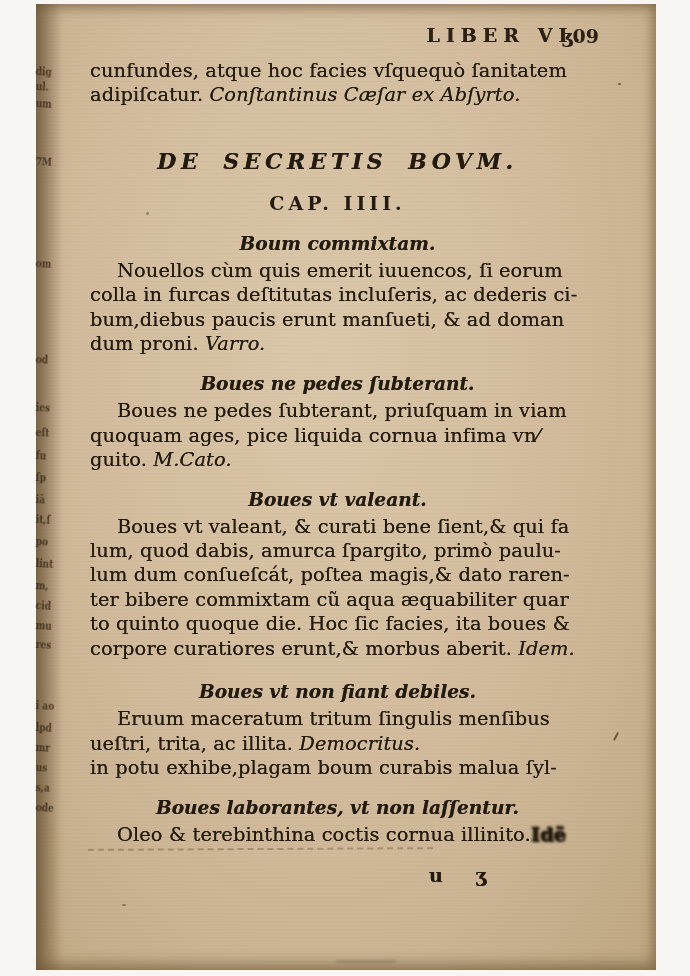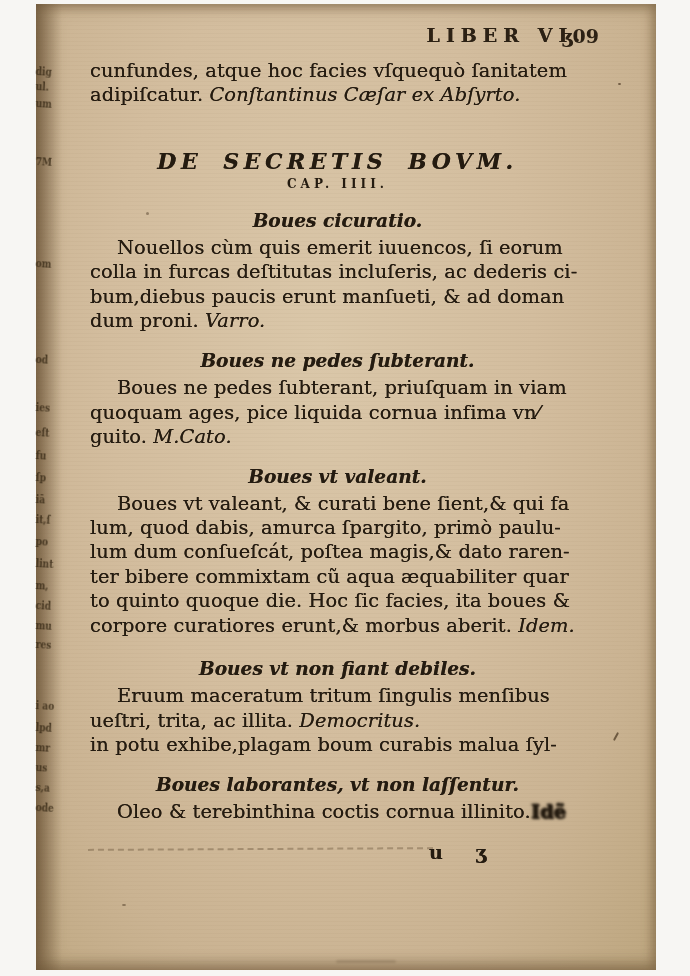--- a/index.html
+++ b/index.html
@@ -45,21 +45,21 @@
   }
   .indent{text-indent:27px;}
   .cite{font-style:italic;}
   .para{margin:16px;}
   .chapter-title{
     text-align:center;font-style:italic;font-weight:bold;font-size:22px;
     letter-spacing:4.5px;word-spacing:9px;margin-top:40px;color:#241b10;
     text-shadow:0 0 .5px rgba(30,20,10,.8);
   }
   .cap{
-    text-align:center;font-size:12px;letter-spacing:4px;margin-top:3px;
+    text-align:center;font-size:19px;letter-spacing:4px;margin-top:18px;
     font-weight:bold;color:#241b10;
   }
   .subhead{
     text-align:center;font-style:italic;font-weight:bold;font-size:18.6px;
     color:#241b10;text-shadow:0 0 .5px rgba(30,20,10,.75);
   }
   .mt-a{margin-top:19px;}  
   .mt-b{margin-top:17px;}  
   .mt-c{}  
   .mt-d{margin-top:20px;}  
@@ -124,21 +124,21 @@
     </div>
 
     <div class="para intro">
       <div class="bl">cunfundes, atque hoc facies vſquequò ſanitatem</div>
       <div class="bl"><span>adipiſcatur. </span><span class="cite">Conſtantinus Cæſar ex Abſyrto.</span></div>
     </div>
 
     <div class="chapter-title">DE SECRETIS BOVM.</div>
     <div class="cap">CAP. IIII.</div>
 
-    <div class="subhead mt-a">Boues cicuratio.</div>
+    <div class="subhead mt-a">Boum commixtam.</div>
     <div class="para after-head">
       <div class="bl indent">Nouellos cùm quis emerit iuuencos, ſi eorum</div>
       <div class="bl">colla in furcas deſtitutas incluſeris, ac dederis ci-</div>
       <div class="bl">bum,diebus paucis erunt manſueti, &amp; ad doman</div>
       <div class="bl"><span>dum proni. </span><span class="cite">Varro.</span></div>
     </div>
 
     <div class="subhead mt-b">Boues ne pedes ſubterant.</div>
     <div class="para after-head">
       <div class="bl indent">Boues ne pedes ſubterant, priuſquam in viam</div>

